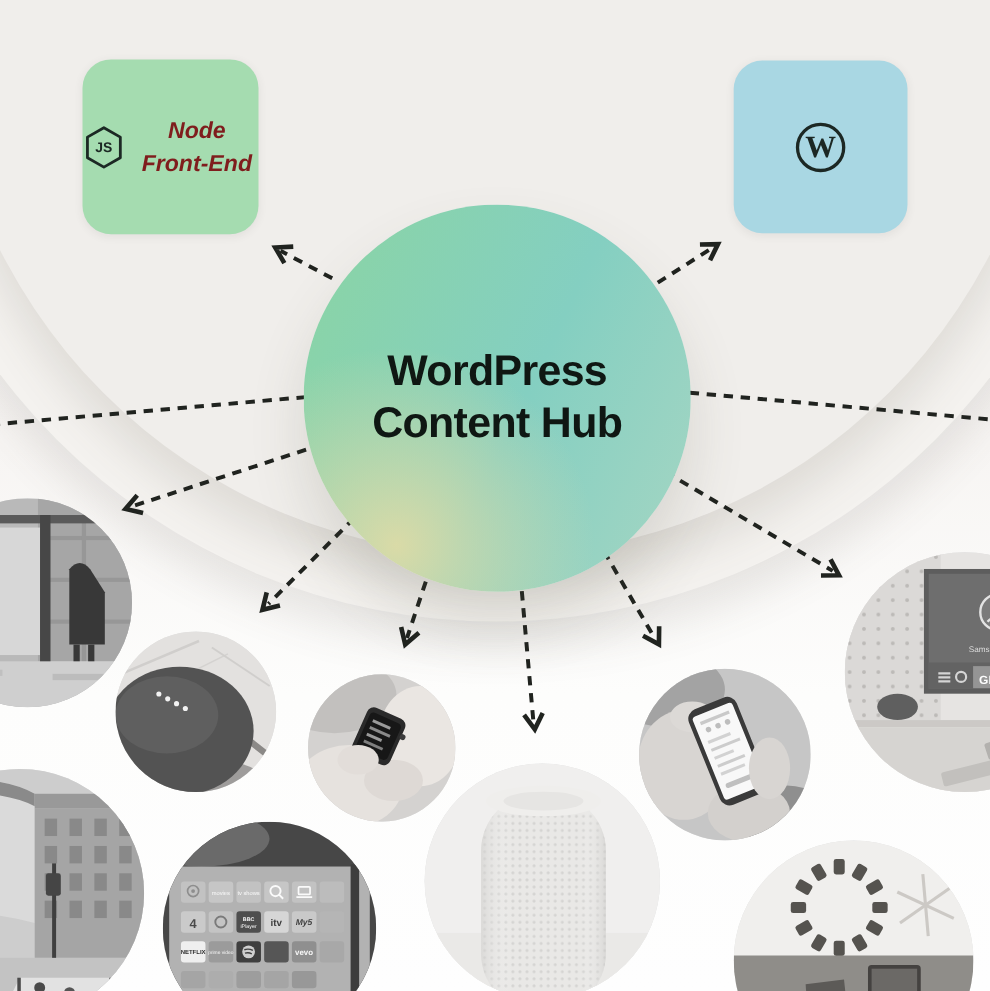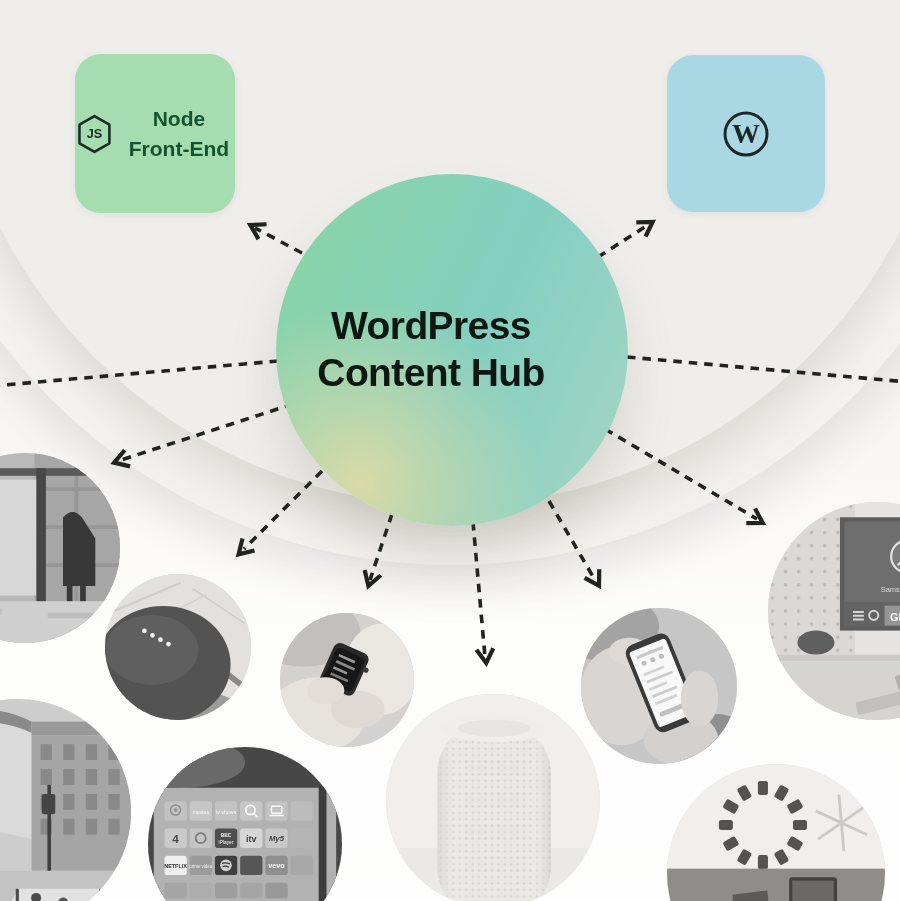--- a/index.html
+++ b/index.html
@@ -4,32 +4,32 @@
 <style>
   html,body{margin:0;padding:0;}
   body{width:900px;height:901px;overflow:hidden;font-family:"Liberation Sans",sans-serif;}
   .stage{position:relative;width:900px;height:901px;overflow:hidden;
          background:linear-gradient(180deg,#f3f1ef 0%,#f7f5f3 45%,#fdfdfc 70%,#fefefe 100%);}
   .halo{position:absolute;border-radius:50%;}
   .halo-outer{left:-114px;top:-565px;width:1130px;height:1130px;background:#f4f2ef;
               box-shadow:0 24px 38px rgba(92,86,72,.12);}
   .halo-inner{left:-54px;top:-505px;width:1010px;height:1010px;background:#f0eeeb;
               box-shadow:0 26px 40px rgba(92,86,72,.14);}
-  .hub{position:absolute;left:276px;top:174px;width:352px;height:352px;border-radius:50%;
-       display:flex;align-items:center;justify-content:flex-start;text-align:center;z-index:5;
+  .hub{position:absolute;left:276px;top:186px;width:352px;height:352px;border-radius:50%;
+       display:flex;align-items:center;justify-content:center;text-align:center;z-index:5;
        background:
          radial-gradient(circle at 24% 88%, rgba(222,219,166,.95) 0%, rgba(222,219,166,0) 44%),
          linear-gradient(115deg,#8ad4a6 6%,#84cfc1 55%,#a6d6c3 100%);
        box-shadow:0 30px 50px rgba(90,85,70,.16);}
   .hub-label{width:310px;font-size:39px;font-weight:700;line-height:1.2;color:#0f1713;letter-spacing:-.6px;}
   .card{position:absolute;border-radius:26px;display:flex;flex-direction:row;align-items:center;
         justify-content:center;gap:9px;z-index:6;box-shadow:0 2px 8px rgba(60,70,60,.08);}
   .card-node{left:75px;top:54px;width:160px;height:159px;background:#a5dcb0;}
   .card-wp{left:667px;top:55px;width:158px;height:157px;background:#a9d7e3;}
-  .card-label{font-size:21px;font-weight:700;line-height:1.42;color:#14532d;text-align:center;width:150px;}
+  .card-label{font-size:21px;font-weight:700;line-height:1.42;color:#7f1d1d;text-align:center;width:150px;font-style:italic;}
   .arrows{position:absolute;left:0;top:0;z-index:4;}
   .photo{position:absolute;border-radius:50%;overflow:hidden;z-index:3;background:#ddd;}
   .photo svg{display:block;width:100%;height:100%;}
   .p-billboard{left:-70px;top:453px;width:190px;height:190px;}
   .p-speaker{left:105px;top:574px;width:146px;height:146px;}
   .p-watch{left:280px;top:613px;width:134px;height:134px;}
   .p-homepod{left:386px;top:694px;width:214px;height:214px;}
   .p-phone{left:581px;top:608px;width:156px;height:156px;}
   .p-smarttv{left:768px;top:502px;width:218px;height:218px;}
   .p-piccadilly{left:-95px;top:699px;width:226px;height:226px;}

